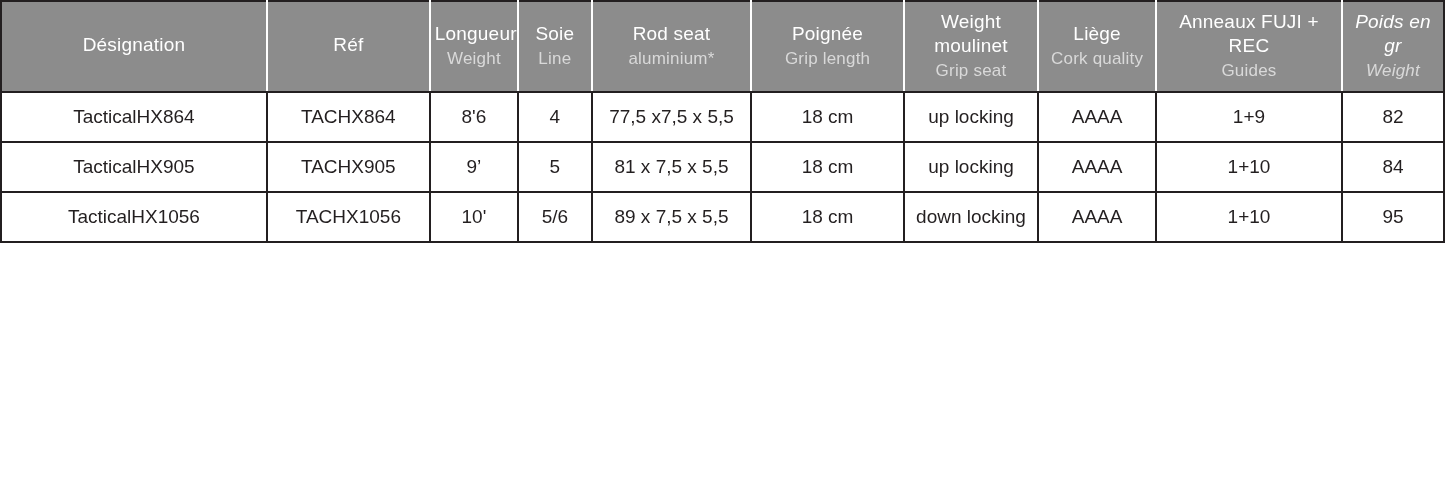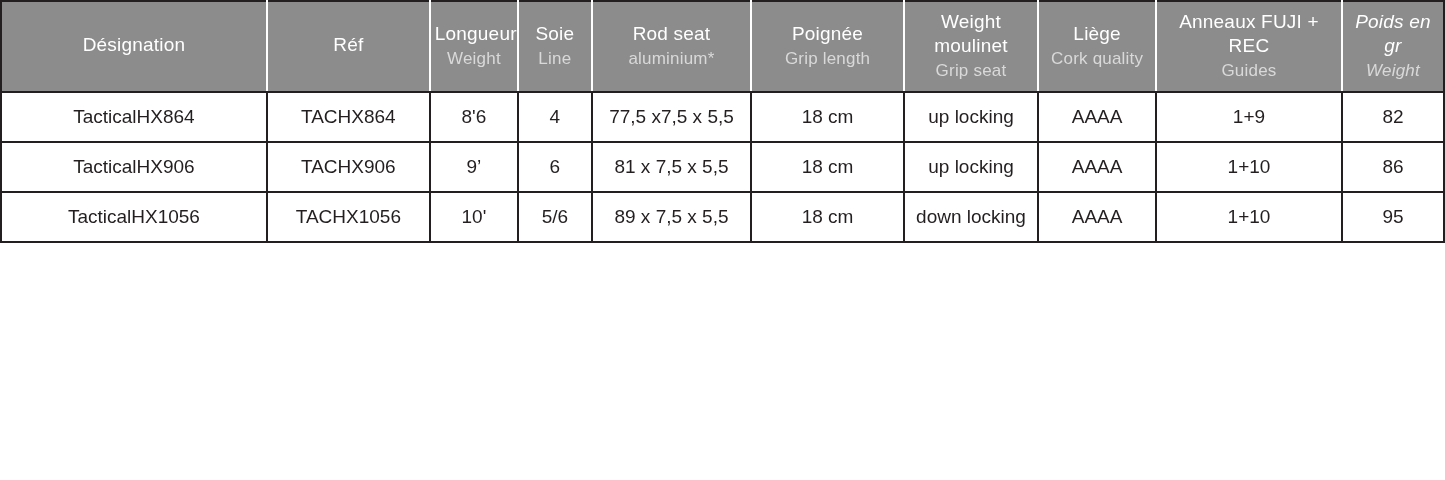--- a/index.html
+++ b/index.html
@@ -154,30 +154,30 @@
         <td>8'6</td>
         <td>4</td>
         <td>77,5 x7,5 x 5,5</td>
         <td>18 cm</td>
         <td>up locking</td>
         <td>AAAA</td>
         <td>1+9</td>
         <td>82</td>
       </tr>
       <tr>
-        <td class="col-name">TacticalHX906</td>
-        <td>TACHX906</td>
+        <td class="col-name">TacticalHX905</td>
+        <td>TACHX905</td>
         <td>9’</td>
-        <td>6</td>
+        <td>5</td>
         <td>81 x 7,5 x 5,5</td>
         <td>18 cm</td>
         <td>up locking</td>
         <td>AAAA</td>
         <td>1+10</td>
-        <td>86</td>
+        <td>84</td>
       </tr>
       <tr>
         <td class="col-name">TacticalHX1056</td>
         <td>TACHX1056</td>
         <td>10'</td>
         <td>5/6</td>
         <td>89 x 7,5 x 5,5</td>
         <td>18 cm</td>
         <td>down locking</td>
         <td>AAAA</td>

